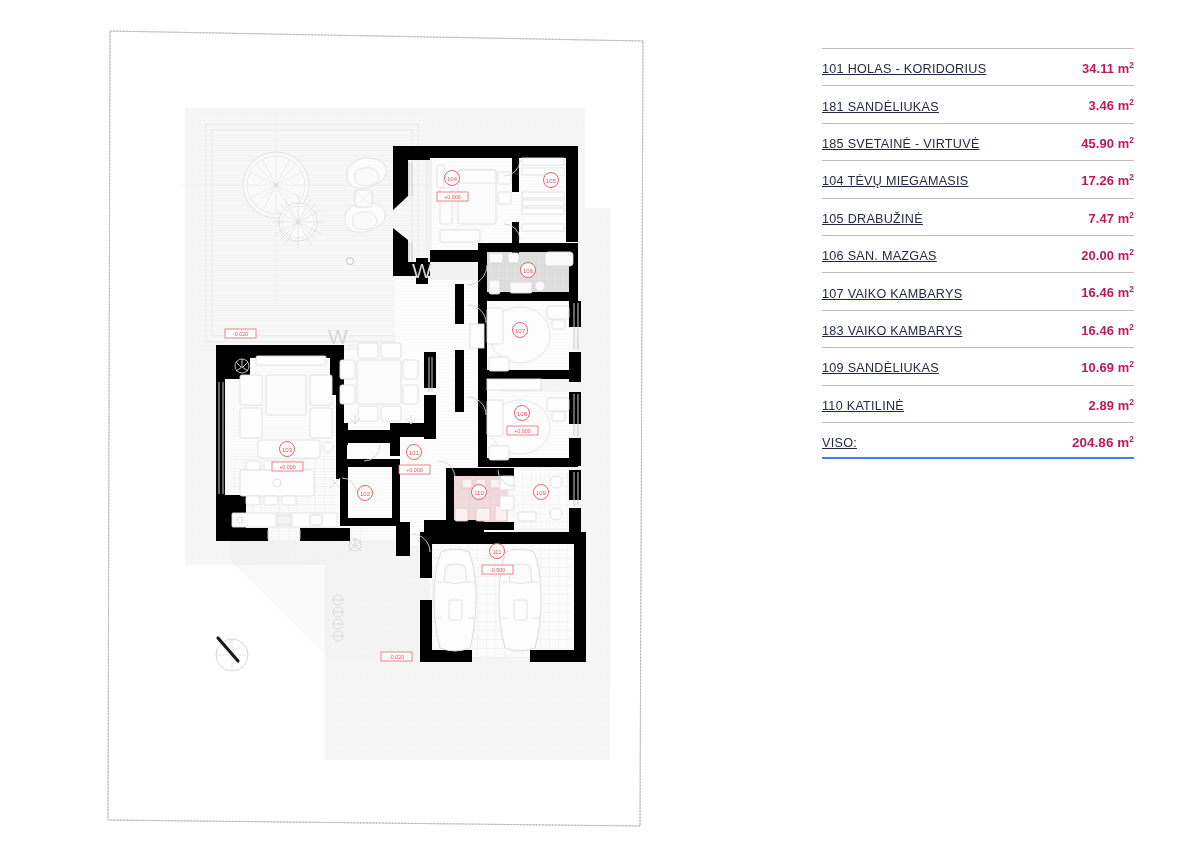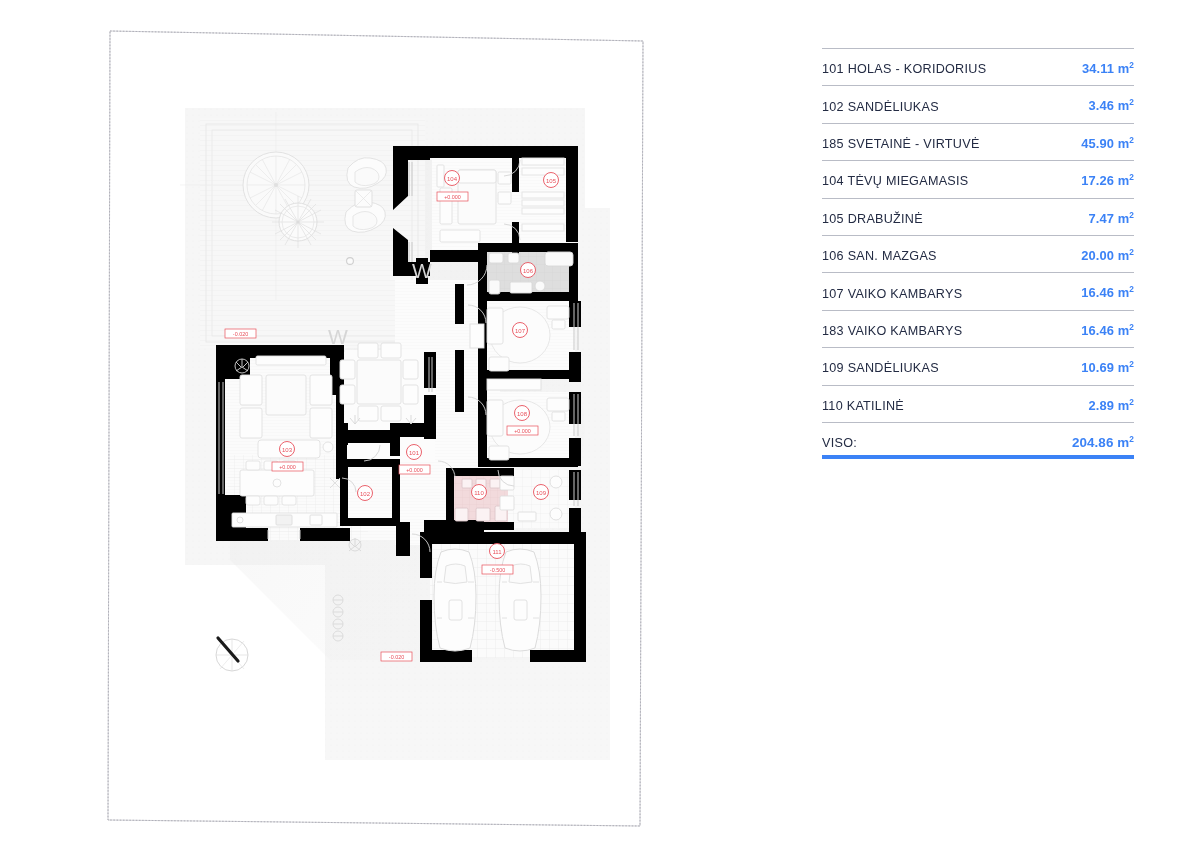--- a/index.html
+++ b/index.html
@@ -21,31 +21,32 @@
   #legend-panel{
     position:absolute;left:822px;top:48px;width:312px;
   }
   .legend-row{
     display:flex;align-items:baseline;justify-content:space-between;
     height:37.4px;
     border-top:1px solid #b9bcc6;
     box-sizing:border-box;
     padding-top:11px;
   }
-  .legend-row:last-child{border-bottom:4px solid #3b82f6;}
+  .legend-row:last-child{border-bottom:2px solid #3b82f6;}
   .legend-label{
     font-size:12.6px;
     letter-spacing:.28px;
     color:#232b43;
     white-space:nowrap;
+    text-decoration:underline;
   }
   .legend-value{
     font-size:12.9px;
     font-weight:bold;
-    color:#3b82f6;
+    color:#be185d;
     white-space:nowrap;
     letter-spacing:.1px;
   }
   .legend-value .unit{font-weight:bold;}
   .legend-value sup{font-size:8.3px;vertical-align:super;}
   .legend-row.total .legend-label{font-weight:normal;}
   .legend-row.total .legend-value{font-size:13.4px;}
 </style>
 </head>
 <body>
@@ -509,21 +510,21 @@
     </g>
   </svg>
   </div>
 
   <div id="legend-panel">
     <div class="legend-row">
       <span class="legend-label">101 HOLAS - KORIDORIUS</span>
       <span class="legend-value"><span>34.11</span> <span class="unit">m</span><sup>2</sup></span>
     </div>
     <div class="legend-row">
-      <span class="legend-label">102 SANDĖLIUKAS</span>
+      <span class="legend-label">181 SANDĖLIUKAS</span>
       <span class="legend-value"><span>3.46</span> <span class="unit">m</span><sup>2</sup></span>
     </div>
     <div class="legend-row">
       <span class="legend-label">185 SVETAINĖ - VIRTUVĖ</span>
       <span class="legend-value"><span>45.90</span> <span class="unit">m</span><sup>2</sup></span>
     </div>
     <div class="legend-row">
       <span class="legend-label">104 TĖVŲ MIEGAMASIS</span>
       <span class="legend-value"><span>17.26</span> <span class="unit">m</span><sup>2</sup></span>
     </div>

